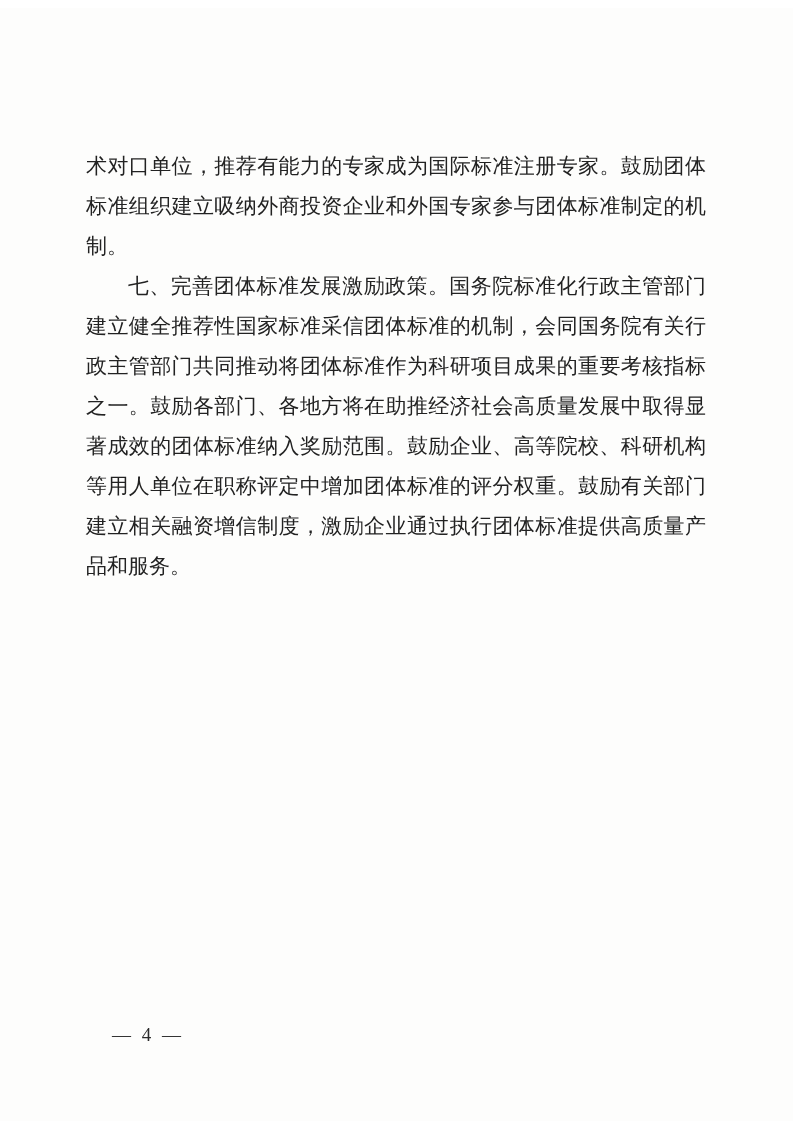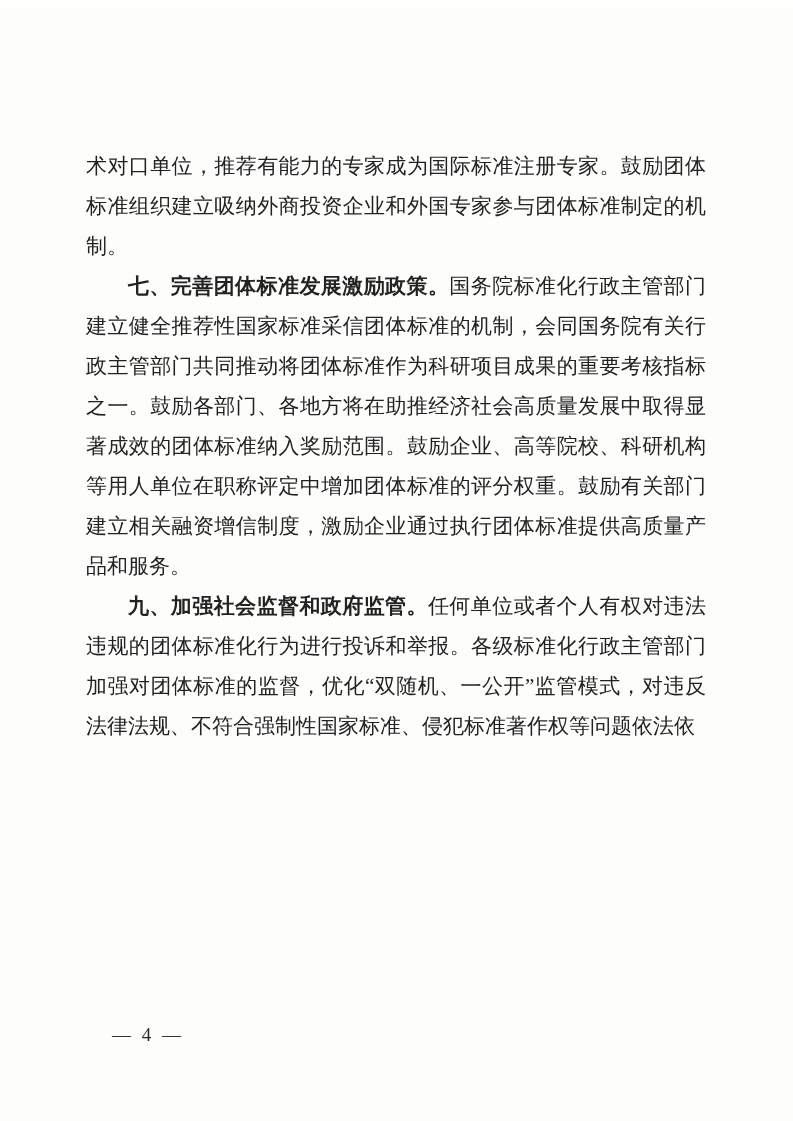--- a/index.html
+++ b/index.html
@@ -35,21 +35,21 @@
   }
   .para {
     margin: 0;
     padding: 0;
     text-indent: 2em;
   }
   .para.no-indent {
     text-indent: 0;
   }
   .heading {
-    font-weight: bold;
+    font-weight: normal;
   }
   .page-number {
     position: absolute;
     left: 112px;
     top: 1007px;
     color: #2a2a2a;
     font-size: 19px;
     line-height: 40px;
     letter-spacing: 3px;
   }
@@ -59,19 +59,18 @@
 
 <div class="page">
 
   <div class="content">
 
     <p class="para no-indent"><span>术对口单位，推荐有能力的专家成为国际标准注册专家。鼓励团体标准组织建立吸纳外商投资企业和外国专家参与团体标准制定的机制。</span></p>
 
     <p class="para"><span class="heading">七、完善团体标准发展激励政策。</span><span>国务院标准化行政主管部门建立健全推荐性国家标准采信团体标准的机制，会同国务院有关行政主管部门共同推动将团体标准作为科研项目成果的重要考核指标之一。鼓励各部门、各地方将在助推经济社会高质量发展中取得显著成效的团体标准纳入奖励范围。鼓励企业、高等院校、科研机构等用人单位在职称评定中增加团体标准的评分权重。鼓励有关部门建立相关融资增信制度，激励企业通过执行团体标准提供高质量产品和服务。</span></p>
 
 
-    <p class="para"><span class="heading">九、加强社会监督和政府监管。</span><span>任何单位或者个人有权对违法违规的团体标准化行为进行投诉和举报。各级标准化行政主管部门加强对团体标准的监督，优化“双随机、一公开”监管模式，对违反法律法规、不符合强制性国家标准、侵犯标准著作权等问题依法依</span></p>
 
   </div>
 
   <div class="page-number">— 4 —</div>
 
 </div>
 
 </body></html>

